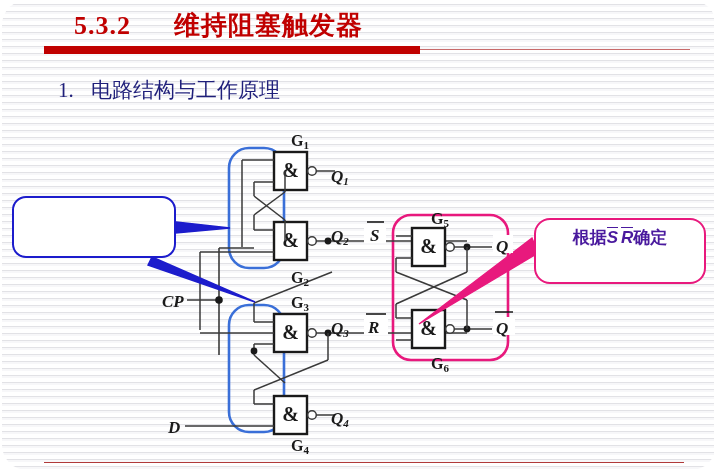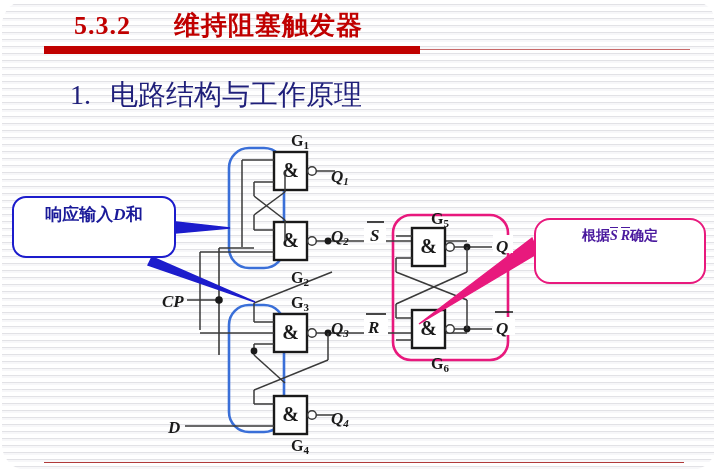--- a/index.html
+++ b/index.html
@@ -61,25 +61,24 @@
     width: 270px;
     height: 1px;
     background: #c86a6a;
   }
 
   
   #subheading {
     position: absolute;
     left: 56px;
     top: 76px;
-    font-size: 28px;
+    font-size: 21px;
     color: #1f1f7a;
     white-space: nowrap;
     font-family: "Liberation Serif", "DejaVu Serif", serif;
-    margin-left: 12px;
   }
   #subheading .num { margin-right: 12px; }
 
   
   #bottom-rule {
     position: absolute;
     left: 42px;
     top: 462px;
     width: 640px;
     height: 1px;
@@ -117,23 +116,23 @@
     font-family: "Liberation Serif", "DejaVu Serif", serif;
   }
   #callout-right {
     left: 532px;
     top: 218px;
     width: 172px;
     height: 66px;
     border: 2.5px solid #e8197d;
     border-radius: 16px;
     color: #4a1a9e;
-    font-size: 14px;
+    font-size: 17px;
     padding-top: 8px;
-    font-family: Liberation Serif, serif;
+    font-family: Liberation Sans, sans-serif;
   }
   .ovl { position: relative; display: inline-block; }
   .ovl::before {
     content: "";
     position: absolute;
     left: 3%; right: 3%;
     top: -0.06em;
     border-top: 1.6px solid currentColor;
   }
   .it { font-style: italic; }
@@ -311,23 +310,20 @@
 
       <g>
         <rect x="491" y="317" width="22" height="18" fill="#ffffff"></rect>
         <text x="494" y="334" font-size="17" font-weight="bold" font-style="italic">Q</text>
         <path d="M493,312 L511,312" stroke="#1a1a1a" stroke-width="1.6" fill="none"></path>
       </g>
     </g>
   </svg>
 
   <div class="callout" id="callout-left">
-    <div>
-      <span>响应输入</span><span class="it">D</span><span>和</span>
-    </div>
   </div>
 
   <div class="callout" id="callout-right">
     <div>
       <span>根据</span><span class="ovl it">S</span><span style="display:inline-block;width:3px"></span><span class="ovl it">R</span><span>确定</span>
     </div>
   </div>
 
   <div id="bottom-rule"></div>
 </div>

